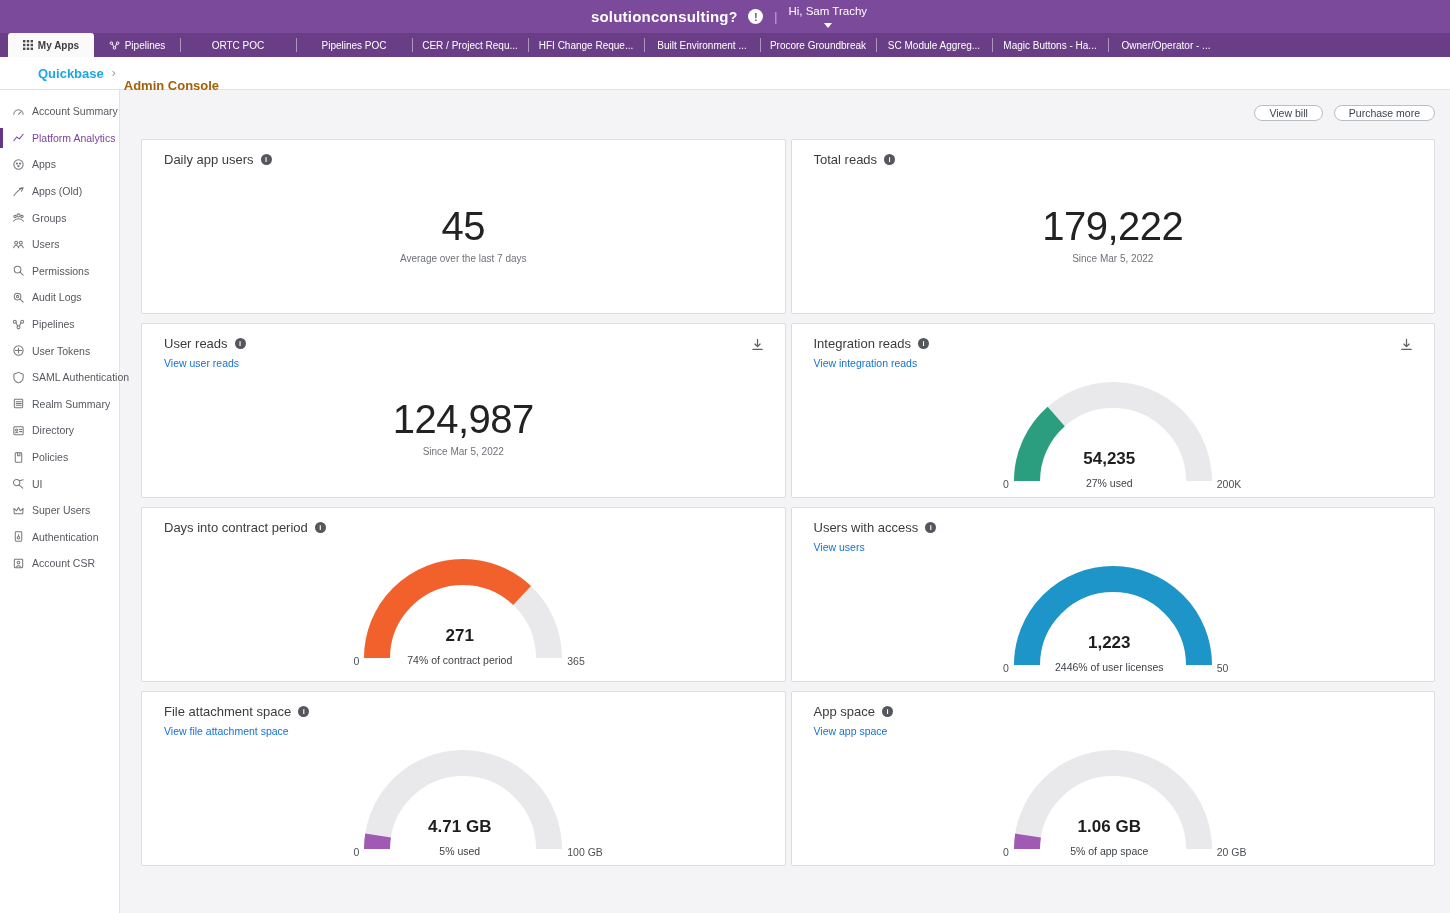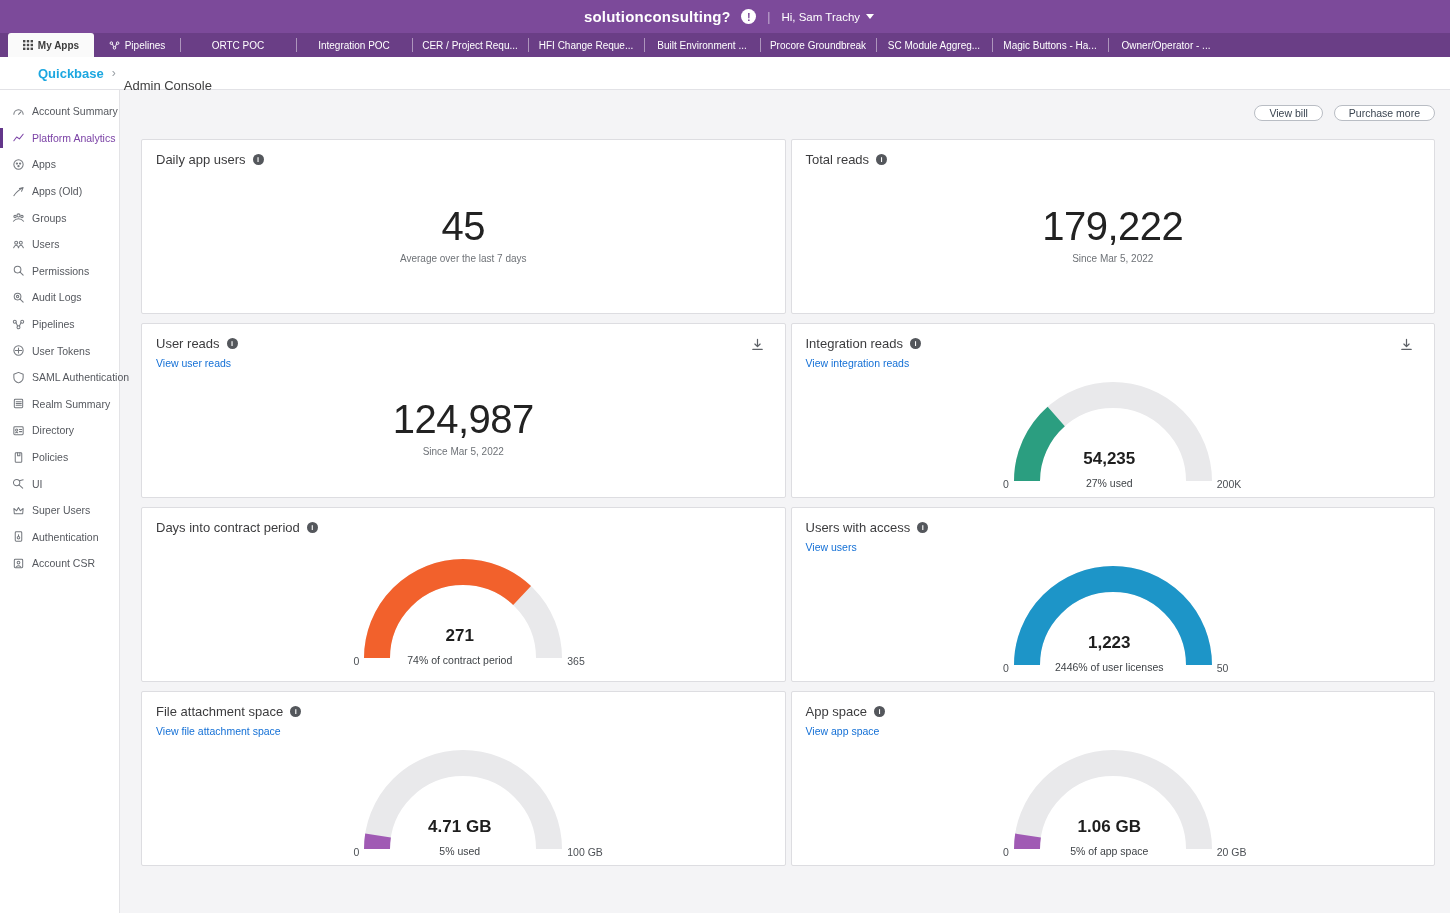--- a/index.html
+++ b/index.html
@@ -9,21 +9,21 @@
   
   .topbar { height:33px; background:#7c4a9a; display:flex; align-items:center;
             justify-content:center; padding:0 16px 0 24px; }
   .brand { color:#fff; font-size:15px; font-weight:bold; letter-spacing:.2px; }
   .topbar-right { display:flex; align-items:center; gap:11px; color:#fff; }
   .help-glyph { font-size:14px; font-weight:bold; cursor:pointer; }
   .notif { width:15px; height:15px; border-radius:50%; background:#fff; color:#7c4a9a;
            font-size:11px; font-weight:bold; display:flex; align-items:center;
            justify-content:center; cursor:pointer; }
   .sep-v { opacity:.55; font-size:12px; }
-  .greeting { font-size:11.5px; display:flex; align-items:center; gap:6px; cursor:pointer; }
+  .greeting { font-size:11.5px; display:flex; align-items:center; gap:6px; cursor:pointer;flex-direction:column; }
   .caret-down { width:0; height:0; border-left:4px solid transparent;
                 border-right:4px solid transparent; border-top:5px solid #fff; }
 
   
   .tabstrip { height:24px; background:#6a3e86; display:flex; align-items:stretch; padding-left:8px; }
   .tab { width:116px; display:flex; align-items:center; justify-content:center; gap:5px;
          color:#fff; font-size:10px; position:relative; white-space:nowrap; overflow:hidden;
          cursor:pointer; }
   .tab + .tab::before { content:''; position:absolute; left:0; top:5px; bottom:5px; width:1px;
                         background:rgba(255,255,255,.45); }
@@ -31,21 +31,21 @@
   .tab.active { background:#fafafa; color:#3c3c3c; border-radius:3px 3px 0 0; width:86px;
                 font-weight:bold; }
   .tab.narrow { width:86px; }
   .tab svg { flex-shrink:0; }
 
   
   .breadcrumb-bar { height:33px; background:#fff; border-bottom:1px solid #e2e2e6;
                     display:flex; align-items:center; padding-left:38px; gap:8px; }
   .crumb-root { color:#1ca7e0; font-size:13px; font-weight:bold; text-decoration:none; cursor:pointer; }
   .crumb-sep { color:#9aa0a6; font-size:12px; }
-  .crumb-cur { color:#404040; font-size:13px; font-weight:normal;margin-top:24px; }
+  .crumb-cur { color:#a16207; font-size:13px; font-weight:bold;margin-top:24px; }
 
   
   .layout { display:flex; height:856px; position:relative; }
   .sidebar { width:120px; background:#fff; border-right:1px solid #e3e3e6; padding-top:8px;
              position:relative; flex-shrink:0; }
   .side-item { height:26.6px; display:flex; align-items:center; gap:7px; padding-left:12px;
                font-size:10.5px; color:#55585e; cursor:pointer; position:relative; white-space:nowrap; }
   .side-item .si { width:13px; height:13px; stroke:#74787e; fill:none; stroke-width:1.1;
                    stroke-linecap:round; stroke-linejoin:round; flex-shrink:0; }
   .side-item.active { color:#7b42a6; }
@@ -55,21 +55,21 @@
 
   .main { flex:1; padding:15px 15px 0 21px; overflow:hidden; }
   .actions-row { display:flex; justify-content:flex-end; gap:11px; height:22px; margin-bottom:12px; }
   .pill { height:16px; padding:0 14px; border:1px solid #b9bdc4; border-radius:11px;
           background:#fff; font-size:10.5px; color:#3a4450; display:flex; align-items:center;
           cursor:pointer; font-family:inherit; }
 
   
   .cards { display:grid; grid-template-columns:1fr 1fr; gap:9px 5px; }
   .card { background:#fff; border:1px solid #dddde1; border-radius:2px; height:175px;
-          position:relative; padding:12px 14px; display:flex; flex-direction:column; }
+          position:relative; padding:12px 22px; display:flex; flex-direction:column; }
   .card-title-row { display:flex; align-items:center; gap:7px; }
   .card-title { font-size:13px; color:#3c3c3e; font-weight:500; }
   .info { width:11px; height:11px; border-radius:50%; background:#54575c; color:#fff;
           font-size:7.5px; font-weight:bold; display:inline-flex; align-items:center;
           justify-content:center; cursor:pointer; flex-shrink:0; }
   .card-link { font-size:10.5px; color:#1470d6; margin-top:6px; text-decoration:none;
                width:max-content; cursor:pointer; }
   .dl { position:absolute; top:13px; right:20px; cursor:pointer; line-height:0; }
 
   .card-body { flex:1; display:flex; flex-direction:column; align-items:center; justify-content:center; }
@@ -127,21 +127,21 @@
         <circle cx="11" cy="4" r="1.6"></circle>
         <circle cx="7" cy="10" r="1.6"></circle>
         <path d="M4.3 5 L6 8.7 M9.7 5 L8 8.7"></path>
       </svg>
     <span>Pipelines</span>
   </div>
   <div class="tab">
       <span>ORTC POC</span>
     </div>
   <div class="tab">
-      <span>Integration POC</span>
+      <span>Pipelines POC</span>
     </div>
   <div class="tab">
       <span>CER / Project Requ...</span>
     </div>
   <div class="tab">
       <span>HFI Change Reque...</span>
     </div>
   <div class="tab">
       <span>Built Environment ...</span>
     </div>

